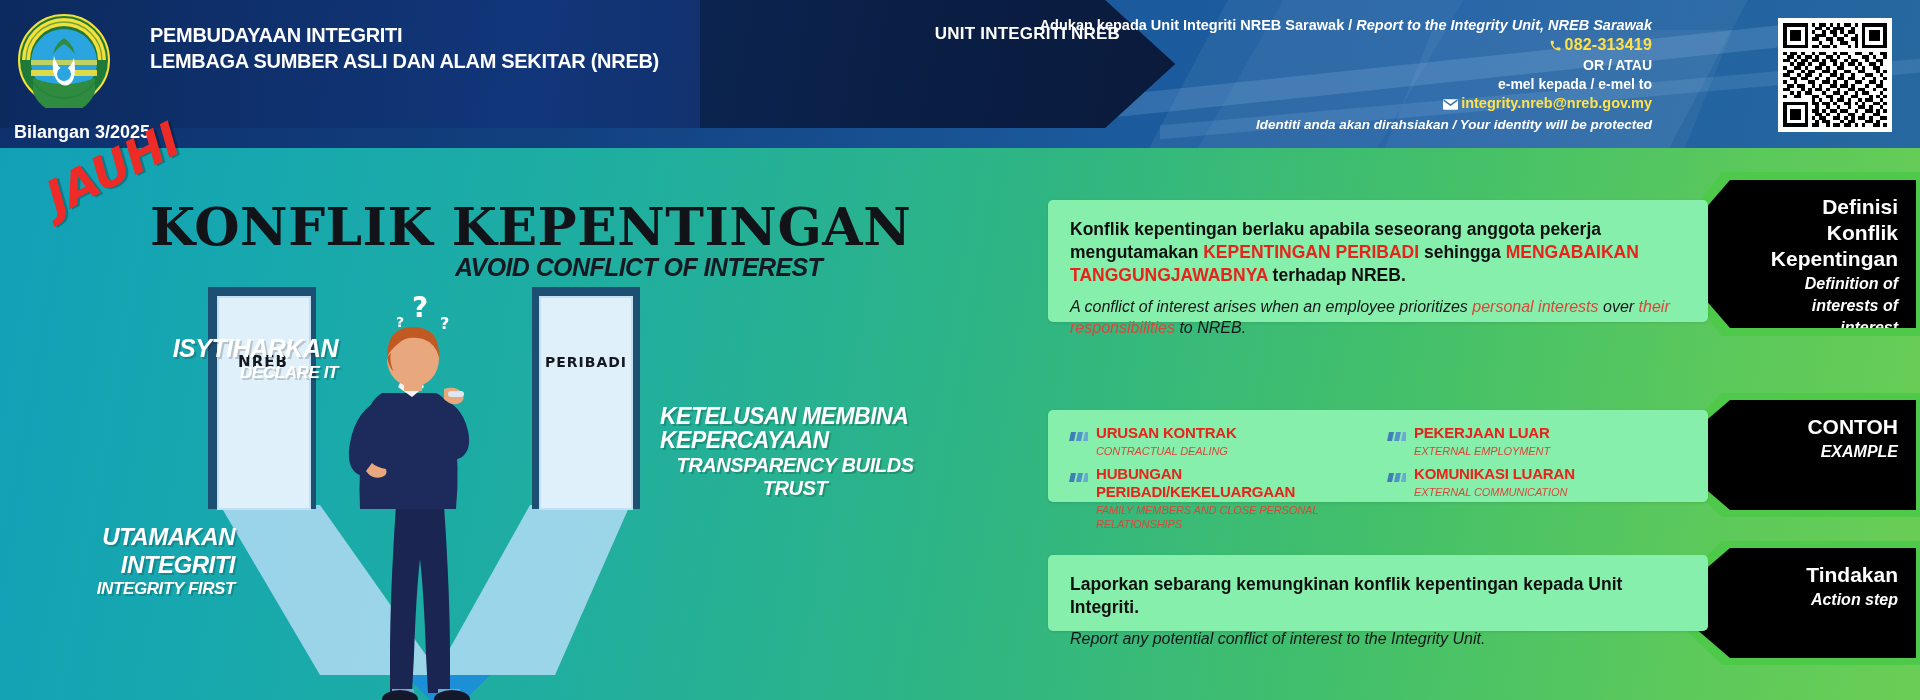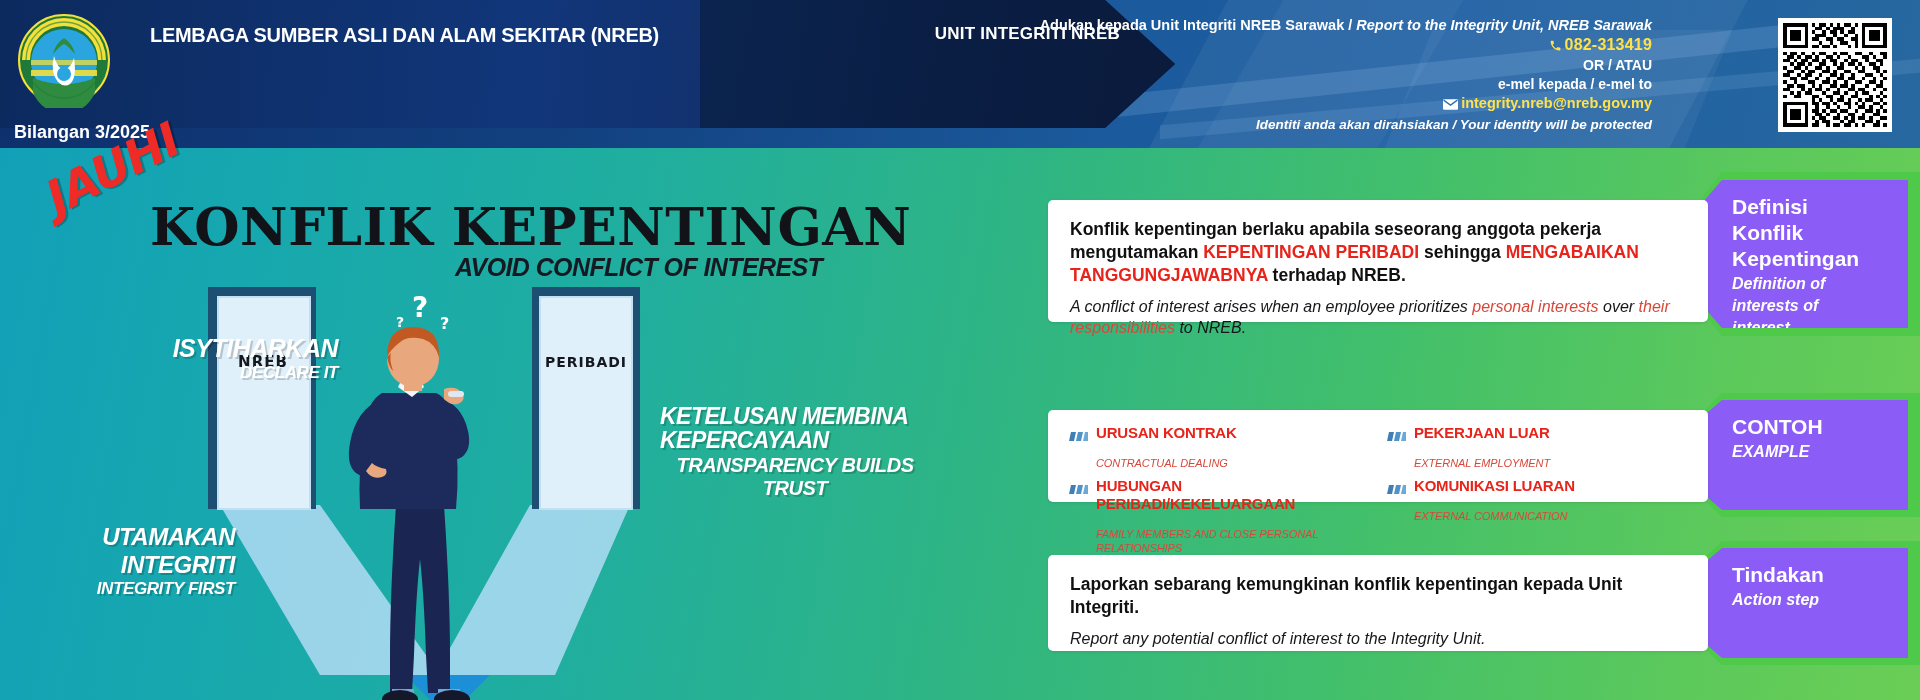--- a/index.html
+++ b/index.html
@@ -144,51 +144,51 @@
   .lbl-integrity .ms { font-size: 24px; }
   .lbl-integrity .en { font-size: 17px; font-style: italic; }
 
   .lbl-trust { left: 660px; top: 404px; width: 270px; text-align: left; }
   .lbl-trust .ms { font-size: 23px; line-height: 24px; }
   .lbl-trust .en { font-size: 20px; margin-top: 2px; text-align: center; }
 
   
   .panel {
     position: absolute;
-    background: #ffffff;
+    background: #86efac;
     border-radius: 5px;
     box-shadow: 0 1px 3px rgba(0,0,0,0.10);
     z-index: 4;
   }
   .panel-def  { left: 1048px; top: 200px; width: 660px; height: 122px; }
   .panel-ex   { left: 1048px; top: 410px; width: 660px; height: 92px; }
-  .panel-act  { left: 1048px; top: 555px; width: 660px; height: 96px; }
+  .panel-act  { left: 1048px; top: 555px; width: 660px; height: 76px; }
 
   .p-text { padding: 18px 22px 0 22px; color: #101010; }
   .p-ms { font-weight: bold; font-size: 17.5px; line-height: 23px; }
   .p-en { font-style: italic; font-size: 16px; line-height: 21px; margin-top: 9px; color: #15171a; }
   .red { color: #e8231a; }
   .red-it { color: #d8483a; }
 
   .ex-grid {
     display: flex; padding: 14px 20px 0 20px; gap: 16px; justify-content: flex-end;
   }
   .ex-col { width: 50%; }
   .ex-item { display: flex; align-items: flex-start; margin-bottom: 7px; }
   .ex-ico { flex: 0 0 auto; margin-right: 8px; margin-top: 3px; }
   .ex-ms { color: #e8231a; font-weight: bold; font-size: 15px; letter-spacing: -0.2px; line-height: 17px; }
-  .ex-en { color: #d8483a; font-style: italic; font-size: 11px; letter-spacing: -0.1px; line-height: 14px; margin-top: 14px; }
+  .ex-en { color: #d8483a; font-style: italic; font-size: 11px; letter-spacing: -0.1px; line-height: 14px; margin-top: 2px; }
 
   
   .chev {
-    position: absolute; right: 12px;
+    position: absolute; right: 4px;
     width: 250px;
-    background: #8b5cf6;
+    background: #000000;
     color: #ffffff;
-    text-align: left;
+    text-align: right;
     padding: 14px 18px 14px 74px;
     clip-path: polygon(64px 0, 250px 0, 250px 100%, 64px 100%, 0 50%);
     z-index: 3;
   }
   .chev .t-ms { font-weight: bold; font-size: 21px; line-height: 26px; }
   .chev .t-en { font-style: italic; font-weight: bold; font-size: 16px; line-height: 20px; margin-top: 2px; }
 
   .chev-def { top: 180px; height: 148px; }
   .chev-ex  { top: 400px; height: 110px; }
   .chev-act { top: 548px; height: 110px; }
@@ -228,20 +228,21 @@
         <path d="M15 48 h66 v5 h-66 z" fill="#f3e03a" opacity="0.75"></path>
         <path d="M17 66 q31 12 62 0 v14 a33 33 0 0 1 -62 0 z" fill="#2e8b3f"></path>
         <path d="M48 26 q-9 6 -11 16 q8 -9 11 -10 q3 1 11 10 q-2 -10 -11 -16 z" fill="#2e8b3f"></path>
         <path d="M38 44 q-4 16 4 26 q6 6 12 2 q7 -6 4 -26 q-3 10 -10 12 q-7 -2 -10 -14 z" fill="#ffffff"></path>
         <circle cx="48" cy="62" r="7" fill="#2aa5e0"></circle>
         <circle cx="48" cy="48" r="38" fill="none" stroke="#1f7a3a" stroke-width="1.4" opacity="0.6"></circle>
       </svg>
     </div>
 
     <div class="org-title">
+      <div class="l1">PEMBUDAYAAN INTEGRITI</div>
       <div class="l2">LEMBAGA SUMBER ASLI DAN ALAM SEKITAR (NREB)</div>
     </div>
 
     <div class="bilangan">Bilangan 3/2025</div>
 
     <div class="unit-title">UNIT INTEGRITI NREB</div>
 
     <div class="contact">
       <div class="ln1">
         <span>Adukan kepada Unit Integriti NREB Sarawak</span>

